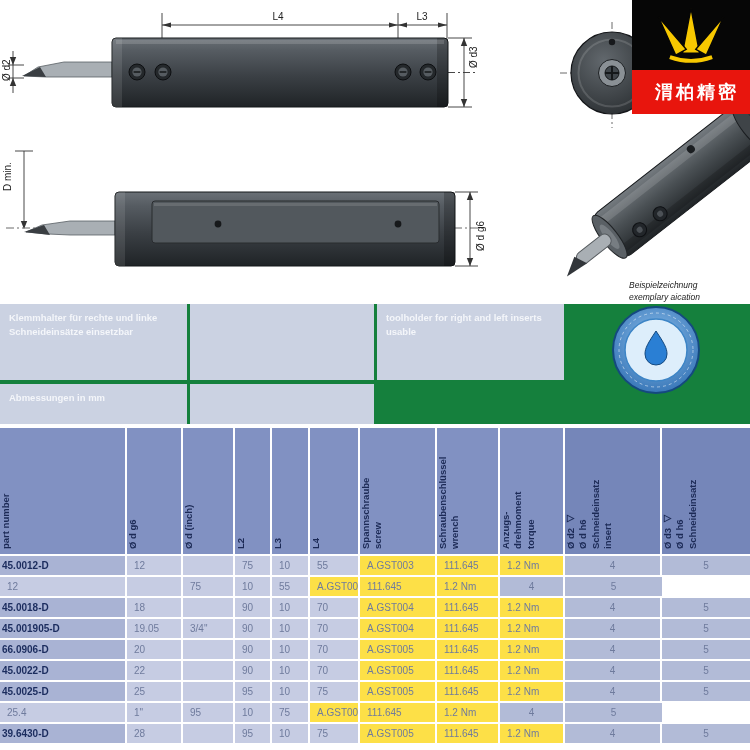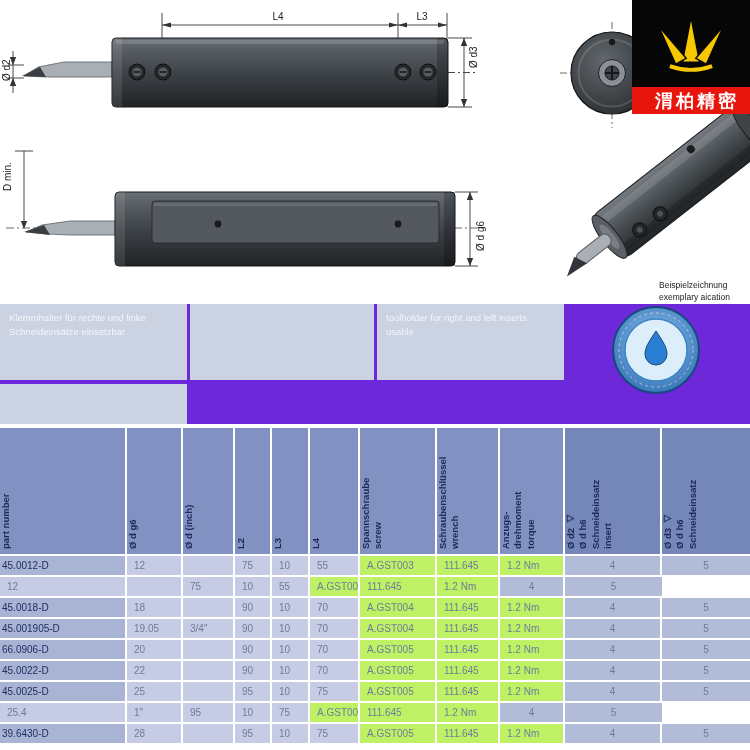--- a/index.html
+++ b/index.html
@@ -8,32 +8,32 @@
     background:#ffffff; font-family:"Liberation Sans", sans-serif;
   }
   svg text { font-family:"Liberation Sans", sans-serif; }
 
   .dwg { position:absolute; }
 
   
   .logo { position:absolute; left:632px; top:0; width:118px; height:114px;
           background:#060606; display:flex; flex-direction:column; }
   .logo-emblem { flex:1; display:flex; align-items:center; justify-content:center; }
-  .logo-band { height:27px; background:#e8150d; color:#fff; font-weight:bold;
+  .logo-band { height:44px; background:#e8150d; color:#fff; font-weight:bold;
                font-size:18px; letter-spacing:3px; display:flex; align-items:center;
                justify-content:center; white-space:nowrap;padding-left:12px; }
 
   
-  .note { position:absolute; left:659px; top:280px; font-size:8.5px; color:#1c1c1c;
-          line-height:1.4; }
+  .note { position:absolute; left:629px; top:280px; font-size:8.5px; color:#1c1c1c;
+          line-height:1.4;font-style:italic; }
 
   
   .band { position:absolute; left:0; top:304px; width:750px; display:grid;
           grid-template-columns:187px 184px 187px 1fr;
-          grid-template-rows:76px 40px; gap:4px 3px; background:#6d28d9; }
+          grid-template-rows:76px 40px; gap:4px 3px; background:#15803d;font-weight:bold; }
   .band .cell { background:#cbd2e2; color:#f4f6fa; font-size:9.5px;
                 padding:7px 9px; line-height:1.5; box-sizing:border-box; }
   .band .cell.clear { background:transparent; }
 
   .watermark { position:absolute; left:611px; top:305px; width:90px; height:90px; }
 
   
   .table { position:absolute; left:0; top:428px; width:750px; background:#fff; }
   .grid  { display:grid;
            grid-template-columns:127px 56px 52px 37px 38px 50px 77px 63px 65px 97px 88px; }
@@ -42,22 +42,22 @@
 
   .thead .th { height:128px; background:#8191c2; border-bottom:2px solid #fff; position:relative; }
   .thead .th.col-d2insert, .thead .th.col-d3insert { background:#7586b9; }
   .vtext { writing-mode:vertical-rl; transform:rotate(180deg);
            width:100%; height:100%; box-sizing:border-box;
            padding:5px 0 0 3px; font-size:9.5px; font-weight:bold; color:#1c2a56; }
   .vtext div { line-height:1.3; white-space:nowrap; }
 
   .td { height:21px; line-height:19px; border-bottom:2px solid #fff;
         font-size:10px; color:#6f7b9d; padding-left:7px; background:#c6cce3; }
-  .td.col-part { background:#a9b3d4; color:#1b2c5e; font-weight:normal; padding-left:2px; }
-  .td.col-screw, .td.col-wrench, .td.col-torque { background:#bef264; }
+  .td.col-part { background:#a9b3d4; color:#1b2c5e; font-weight:bold; padding-left:2px; }
+  .td.col-screw, .td.col-wrench, .td.col-torque { background:#fde047; }
   .td.col-d2insert, .td.col-d3insert { background:#b2bbd7; text-align:center; padding-left:0; }
 </style>
 </head>
 <body>
 
 <svg class="dwg" style="left:0;top:5px" width="480" height="140" viewBox="0 0 480 140">
   <defs>
     <linearGradient id="gb1" x1="0" y1="0" x2="0" y2="1">
       <stop offset="0" stop-color="#6a7076"></stop>
         <stop offset="0.18" stop-color="#565c62"></stop>
@@ -228,20 +228,21 @@
 <div class="note">
   <div>Beispielzeichnung</div>
   <div>exemplary aication</div>
 </div>
 
 <div class="band">
   <div class="cell">Klemmhalter für rechte und linke Schneideinsätze einsetzbar</div>
   <div class="cell"></div>
   <div class="cell">toolholder for right and left inserts usable</div>
   <div class="cell clear"></div>
+  <div class="cell">Abmessungen in mm</div>
   <div class="cell"></div>
   <div class="cell clear"></div>
 </div>
 
 <svg class="watermark" viewBox="0 0 90 90">
   <defs>
     <radialGradient id="gw" cx="0.5" cy="0.4" r="0.8">
       <stop offset="0" stop-color="#8fc1ee"></stop>
         <stop offset="1" stop-color="#1d5fa6"></stop>
     </radialGradient>

